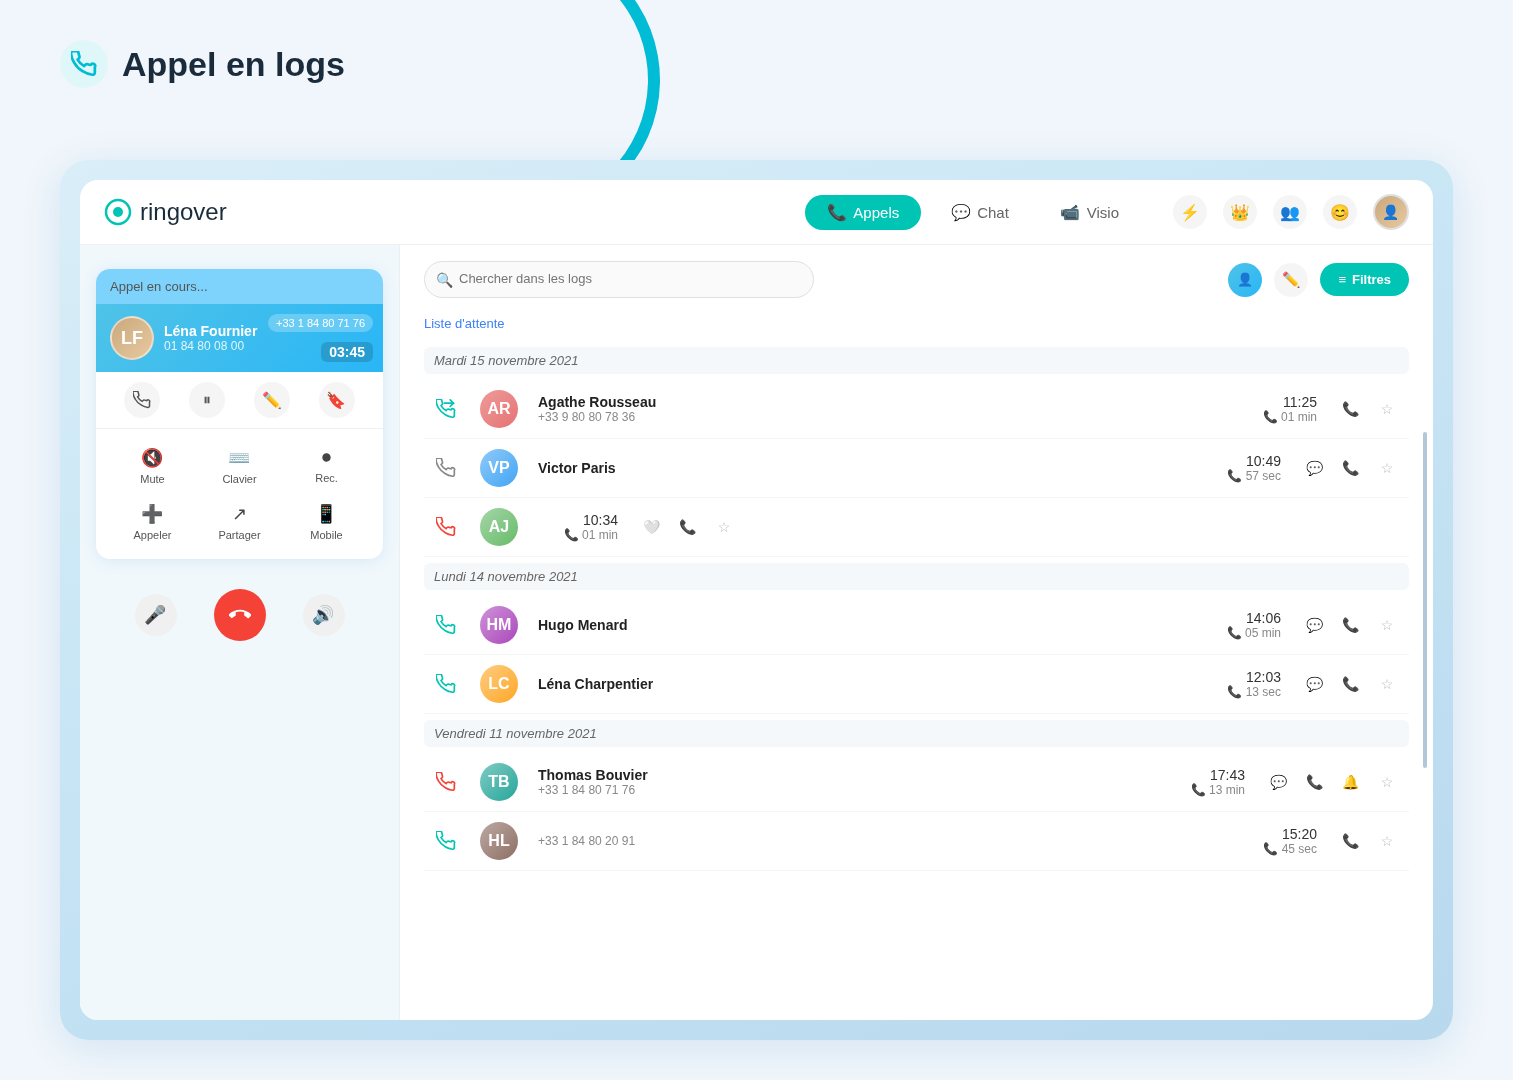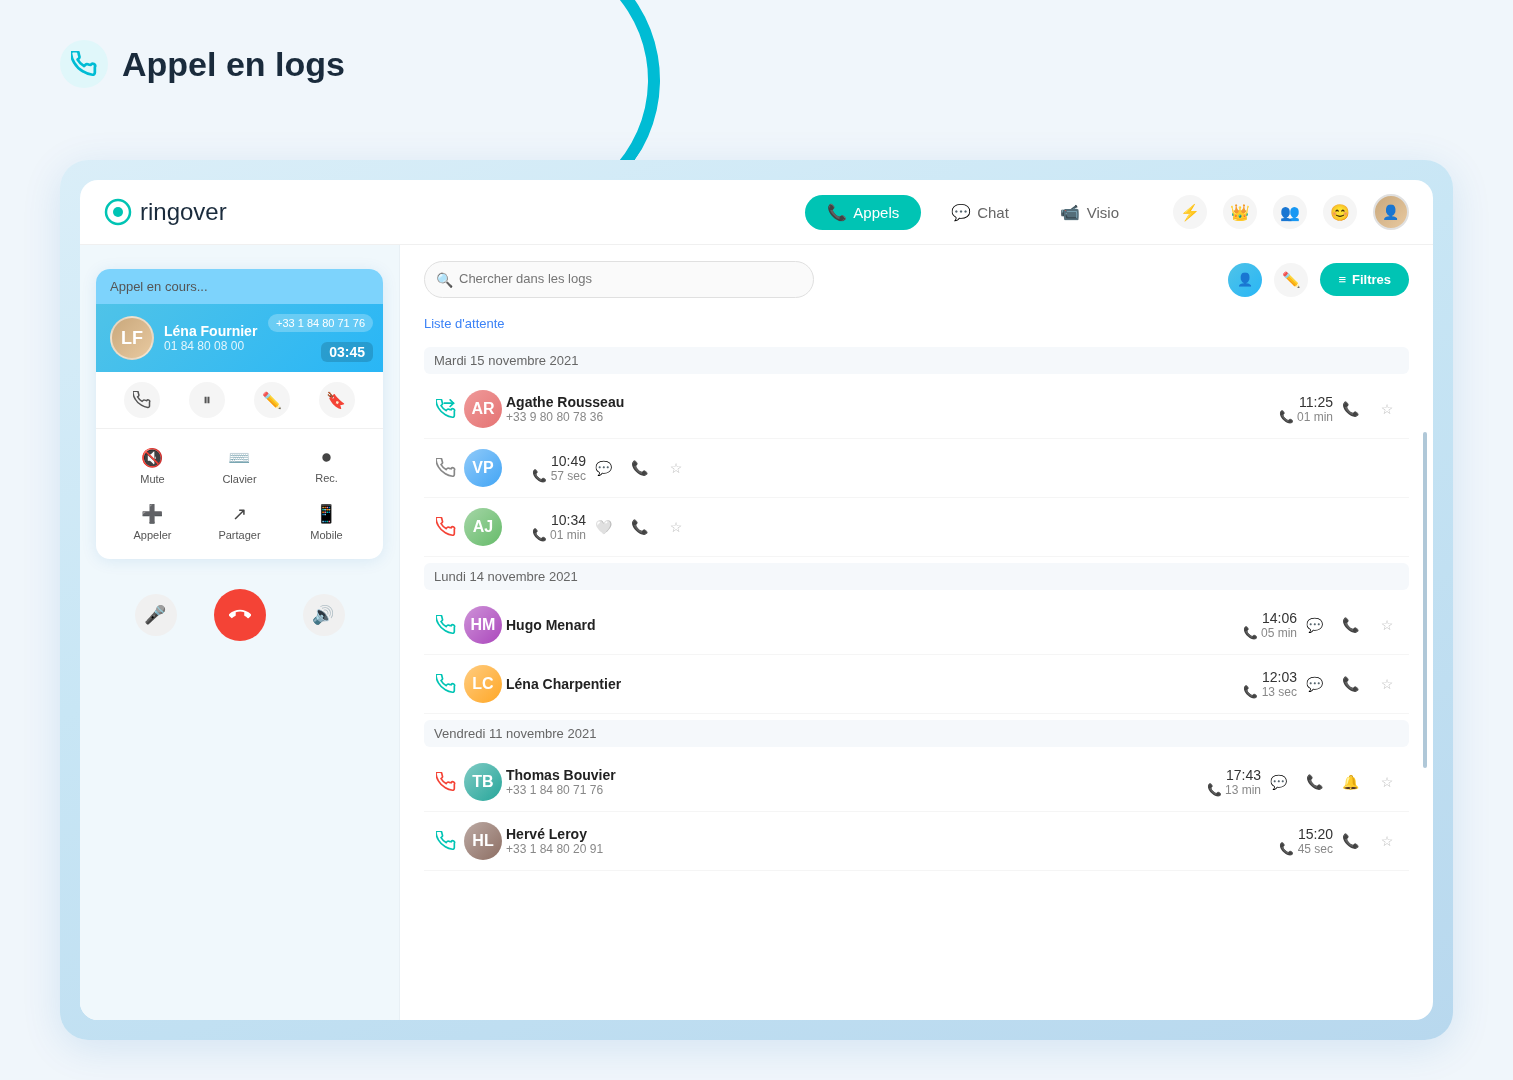--- a/index.html
+++ b/index.html
@@ -434,33 +434,34 @@
     }
 
     
     .date-separator {
       background: #f5f8fb;
       border-radius: 6px;
       padding: 6px 10px;
       font-size: 13px;
       color: #666;
       margin: 6px 0;
+      font-style: italic;
     }
 
     
     .call-log-list {
       flex: 1;
       overflow-y: auto;
     }
     .call-log-item {
       display: flex;
       align-items: center;
       padding: 10px 8px;
       border-bottom: 1px solid #f5f5f5;
-      gap: 4px;
+      gap: 20px;
       cursor: pointer;
     }
 
     .call-type-icon {
       width: 28px;
       height: 28px;
       display: flex;
       align-items: center;
       justify-content: center;
       font-size: 16px;
@@ -717,20 +718,23 @@
             </div>
           </div>
 
           <div class="call-log-item">
             <div class="call-type-icon" style="color:#888;">
               <svg width="20" height="20" viewBox="0 0 24 24" fill="none" stroke="#888" stroke-width="2" stroke-linecap="round">
                   <path d="M22 16.92v3a2 2 0 01-2.18 2 19.79 19.79 0 01-8.63-3.07A19.5 19.5 0 013.07 11a19.79 19.79 0 01-3.07-8.67A2 2 0 012 .18h3a2 2 0 012 1.72c.127.96.361 1.903.7 2.81a2 2 0 01-.45 2.11L6.09 7.91a16 16 0 006 6l1.27-1.27a2 2 0 012.11-.45c.907.339 1.85.573 2.81.7A2 2 0 0122 14.92z"></path>
                 </svg>
             </div>
             <div class="call-contact-avatar avatar-vp">VP</div>
+            <div class="call-contact-info">
+              <div class="call-contact-name">Victor Paris</div>
+            </div>
             <div class="call-time-info">
               <div class="call-time">10:49</div>
               <div class="call-duration">
                 <span>📞</span>
                 <span>57 sec</span>
               </div>
             </div>
             <div class="call-log-actions">
               <button class="log-action-icon">💬</button>
               <button class="log-action-icon">📞</button>
@@ -838,21 +842,20 @@
           </div>
 
           <div class="call-log-item">
             <div class="call-type-icon" style="color:#00c4b4;">
               <svg width="20" height="20" viewBox="0 0 24 24" fill="none" stroke="#00c4b4" stroke-width="2" stroke-linecap="round">
                   <path d="M22 16.92v3a2 2 0 01-2.18 2 19.79 19.79 0 01-8.63-3.07A19.5 19.5 0 013.07 11a19.79 19.79 0 01-3.07-8.67A2 2 0 012 .18h3a2 2 0 012 1.72c.127.96.361 1.903.7 2.81a2 2 0 01-.45 2.11L6.09 7.91a16 16 0 006 6l1.27-1.27a2 2 0 012.11-.45c.907.339 1.85.573 2.81.7A2 2 0 0122 14.92z"></path>
                 </svg>
             </div>
             <div class="call-contact-avatar avatar-hl">HL</div>
             <div class="call-contact-info">
-              <div class="call-contact-name">Hervé Leroy</div>
               <div class="call-contact-phone">+33 1 84 80 20 91</div>
             </div>
             <div class="call-time-info">
               <div class="call-time">15:20</div>
               <div class="call-duration">
                 <span>📞</span>
                 <span>45 sec</span>
               </div>
             </div>
             <div class="call-log-actions">

